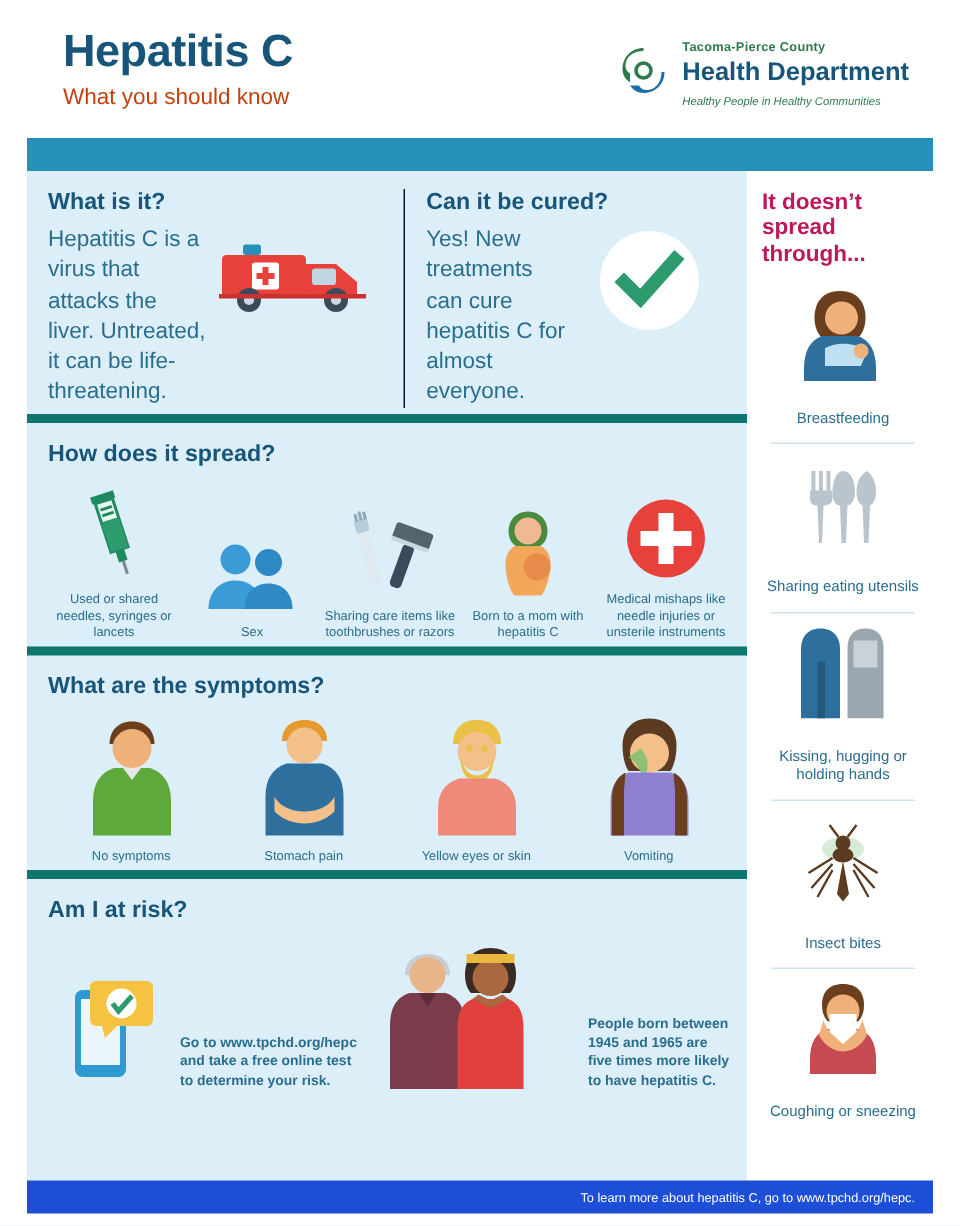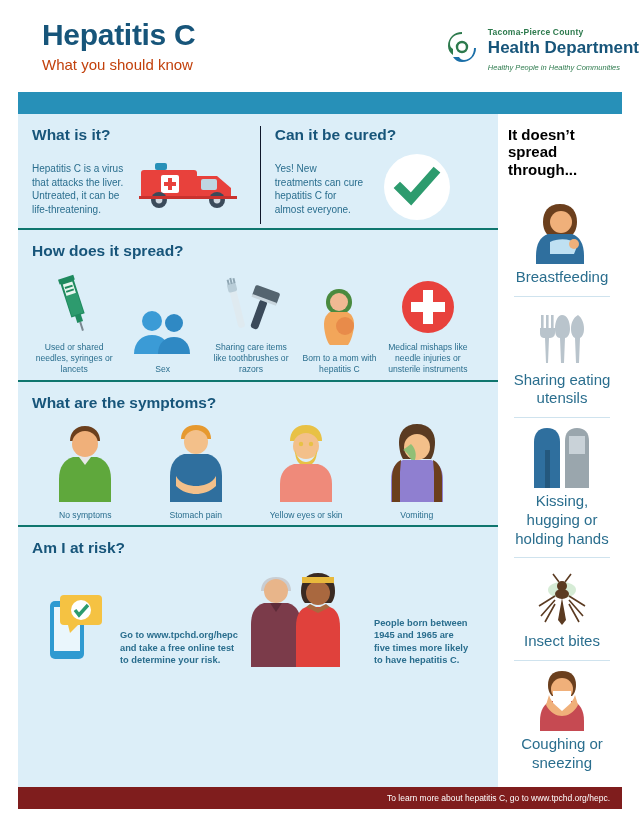--- a/index.html
+++ b/index.html
@@ -10,72 +10,72 @@
     background: #ffffff;
     color: #1b5e7e;
     overflow: hidden;
   }
   .page { position: relative; width:640px; height:817px; background:#fff; }
 
   
   .header { position:relative; height:92px; padding:18px 22px 0 22px;margin-left:20px; }
   .title { font-size:30px; font-weight:bold; color:#17557a; letter-spacing:-0.3px; margin:0; }
   .subtitle { font-size:15px; color:#c2410c; margin-top:4px; font-weight:normal; }
-  .logo { position:absolute; right:1px; top:22px; display:flex; align-items:center; gap:7px; }
+  .logo { position:absolute; right:34px; top:22px; display:flex; align-items:center; gap:7px; }
   .logo-mark { width:38px; height:38px; position:relative; }
   .logo-text { line-height:1.05; text-align:left; }
   .logo-l1 { font-size:8.5px; color:#2d7a4d; font-weight:bold; letter-spacing:0.2px;}
   .logo-l2 { font-size:17px; color:#17557a; font-weight:bold; }
   .logo-l3 { font-size:7.5px; color:#2d7a4d; font-style:italic; }
 
   .bluebar { height:22px; background:#2790b8; margin:0 18px; }
 
   
   .body { position:relative; display:flex; height:calc(817px - 92px - 22px - 30px); margin:0 18px; }
   .left { width:calc(100% - 124px); background:#dceef8; position:relative; }
   .right { width:124px; background:#ffffff; padding:10px 6px 0 10px; }
 
-  .sec { padding:12px 28px 4px 14px; position:relative; }
-  .sec + .sec { border-top:2px solid #0f766e; }
+  .sec { padding:12px 10px 4px 14px; position:relative; }
+  .sec + .sec { border-top:6px solid #0f766e; }
   h2.sec-title { font-size:15.5px; color:#17557a; margin:0 0 6px 0; font-weight:bold; }
-  .body-text { font-size:10px; line-height:1.35; color:#2a6e8e;margin-top:12px; }
+  .body-text { font-size:15px; line-height:1.35; color:#2a6e8e; }
 
   
   .toprow { display:flex; }
   .col-what { width:52%; padding-right:8px; position:relative;}
   .col-cure { width:48%; border-left:1px solid #0f172a; padding-left:14px; position:relative;}
   .top-flex { display:flex; align-items:flex-start; }
   .top-flex .txt { width:46%; }
   .top-flex .art { flex:1; display:flex; justify-content:center; align-items:center; }
 
   
   .grid { display:flex; align-items:flex-end; gap:4px; margin-top:4px;}
   .cell { flex:1; text-align:center; }
   .cell .art { height:70px; display:flex; align-items:flex-end; justify-content:center; }
   .cap { font-size:8.6px; line-height:1.3; color:#2a6e8e; margin-top:6px; }
 
   .sym .cell .art { height:86px; }
 
   
-  .right h2 { font-size:15px; color:#000000; margin:2px 0 24px 0; line-height:1.15; }
+  .right h2 { font-size:15px; color:#be185d; margin:2px 0 14px 0; line-height:1.15; }
   .ritem { text-align:center; margin-bottom:9px; }
   .ritem .art { height:62px; display:flex; align-items:flex-end; justify-content:center; }
-  .rcap { font-size:15px; color:#2a6e8e; line-height:1.25; margin-top:4px; }
+  .rcap { font-size:10px; color:#2a6e8e; line-height:1.25; margin-top:20px; }
   .rdiv { height:1px; background:#cfe3ee; margin:0 6px 8px 6px; }
 
   
   .risk-wrap { display:flex; align-items:flex-end; gap:0;font-weight:bold; }
   .risk-phone { width:88px; display:flex; justify-content:center; padding-top:4px;}
   .risk-txt { width:120px; font-size:9.3px; line-height:1.35; color:#2a6e8e; padding-top:6px;}
   .risk-people { flex:1; display:flex; justify-content:center; align-items:flex-end; }
   .risk-right { width:96px; font-size:9.3px; line-height:1.35; color:#2a6e8e; padding-top:2px;margin-left:20px;}
 
   
   .footer { position:absolute; left:18px; right:18px; bottom:8px; height:22px;
-            background:#7f1d1d; color:#fff; font-size:8.5px; display:flex;
+            background:#1d4ed8; color:#fff; font-size:8.5px; display:flex;
             align-items:center; justify-content:flex-end; padding-right:12px; }
 
   svg { display:block; }
 </style>
 </head>
 <body>
 
 <div class="page">
 
   <div class="header">

